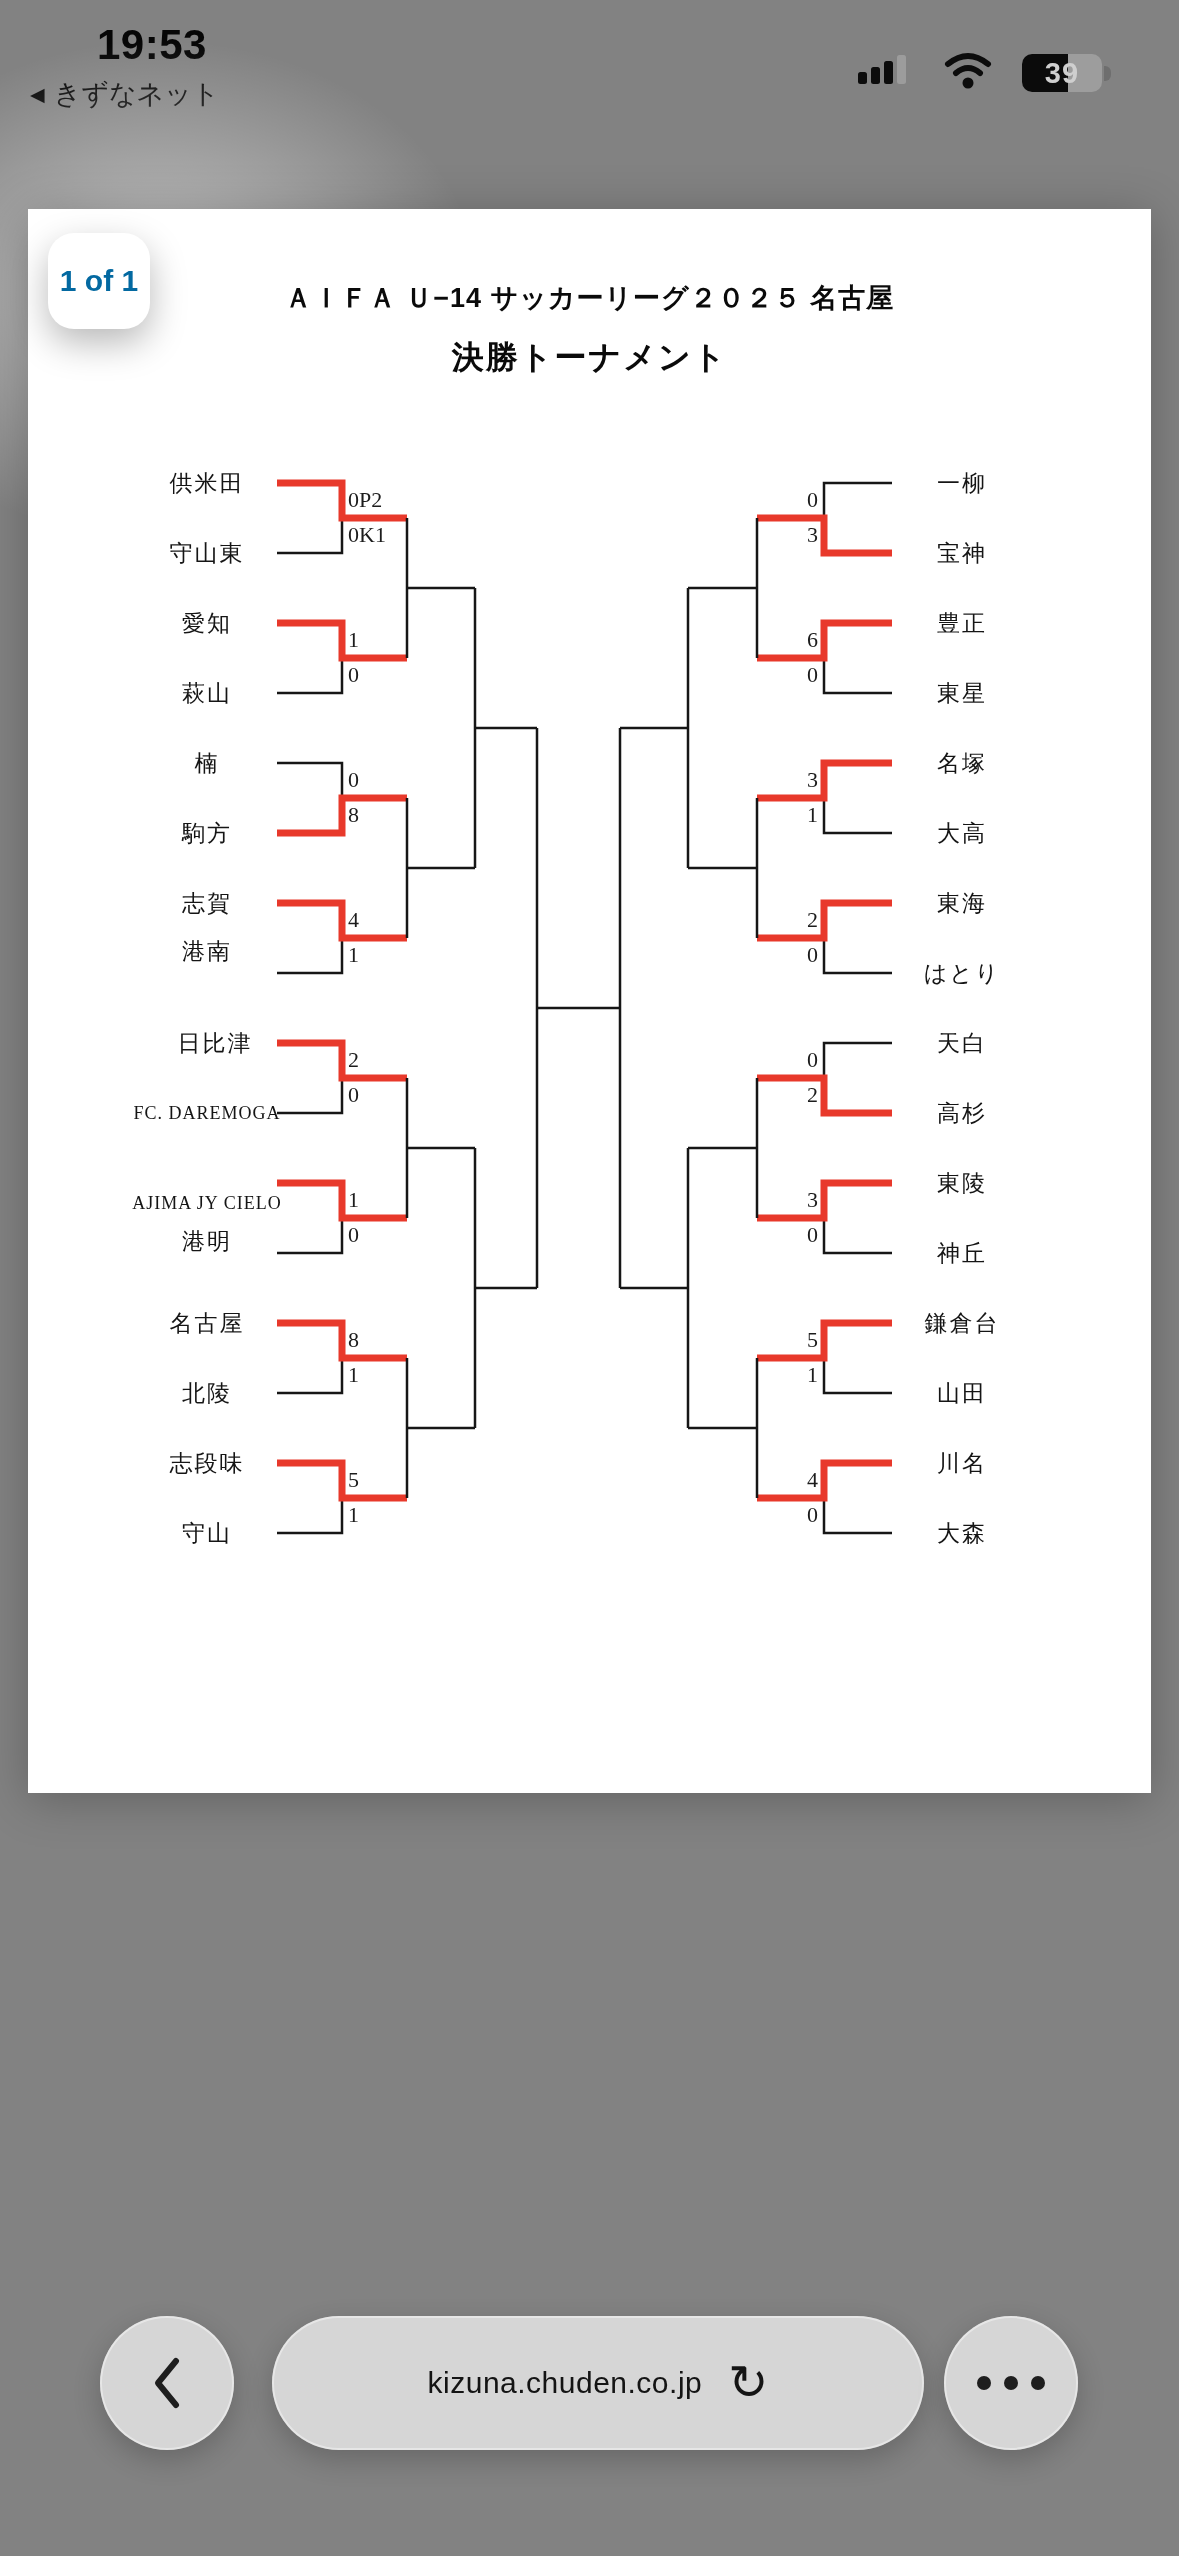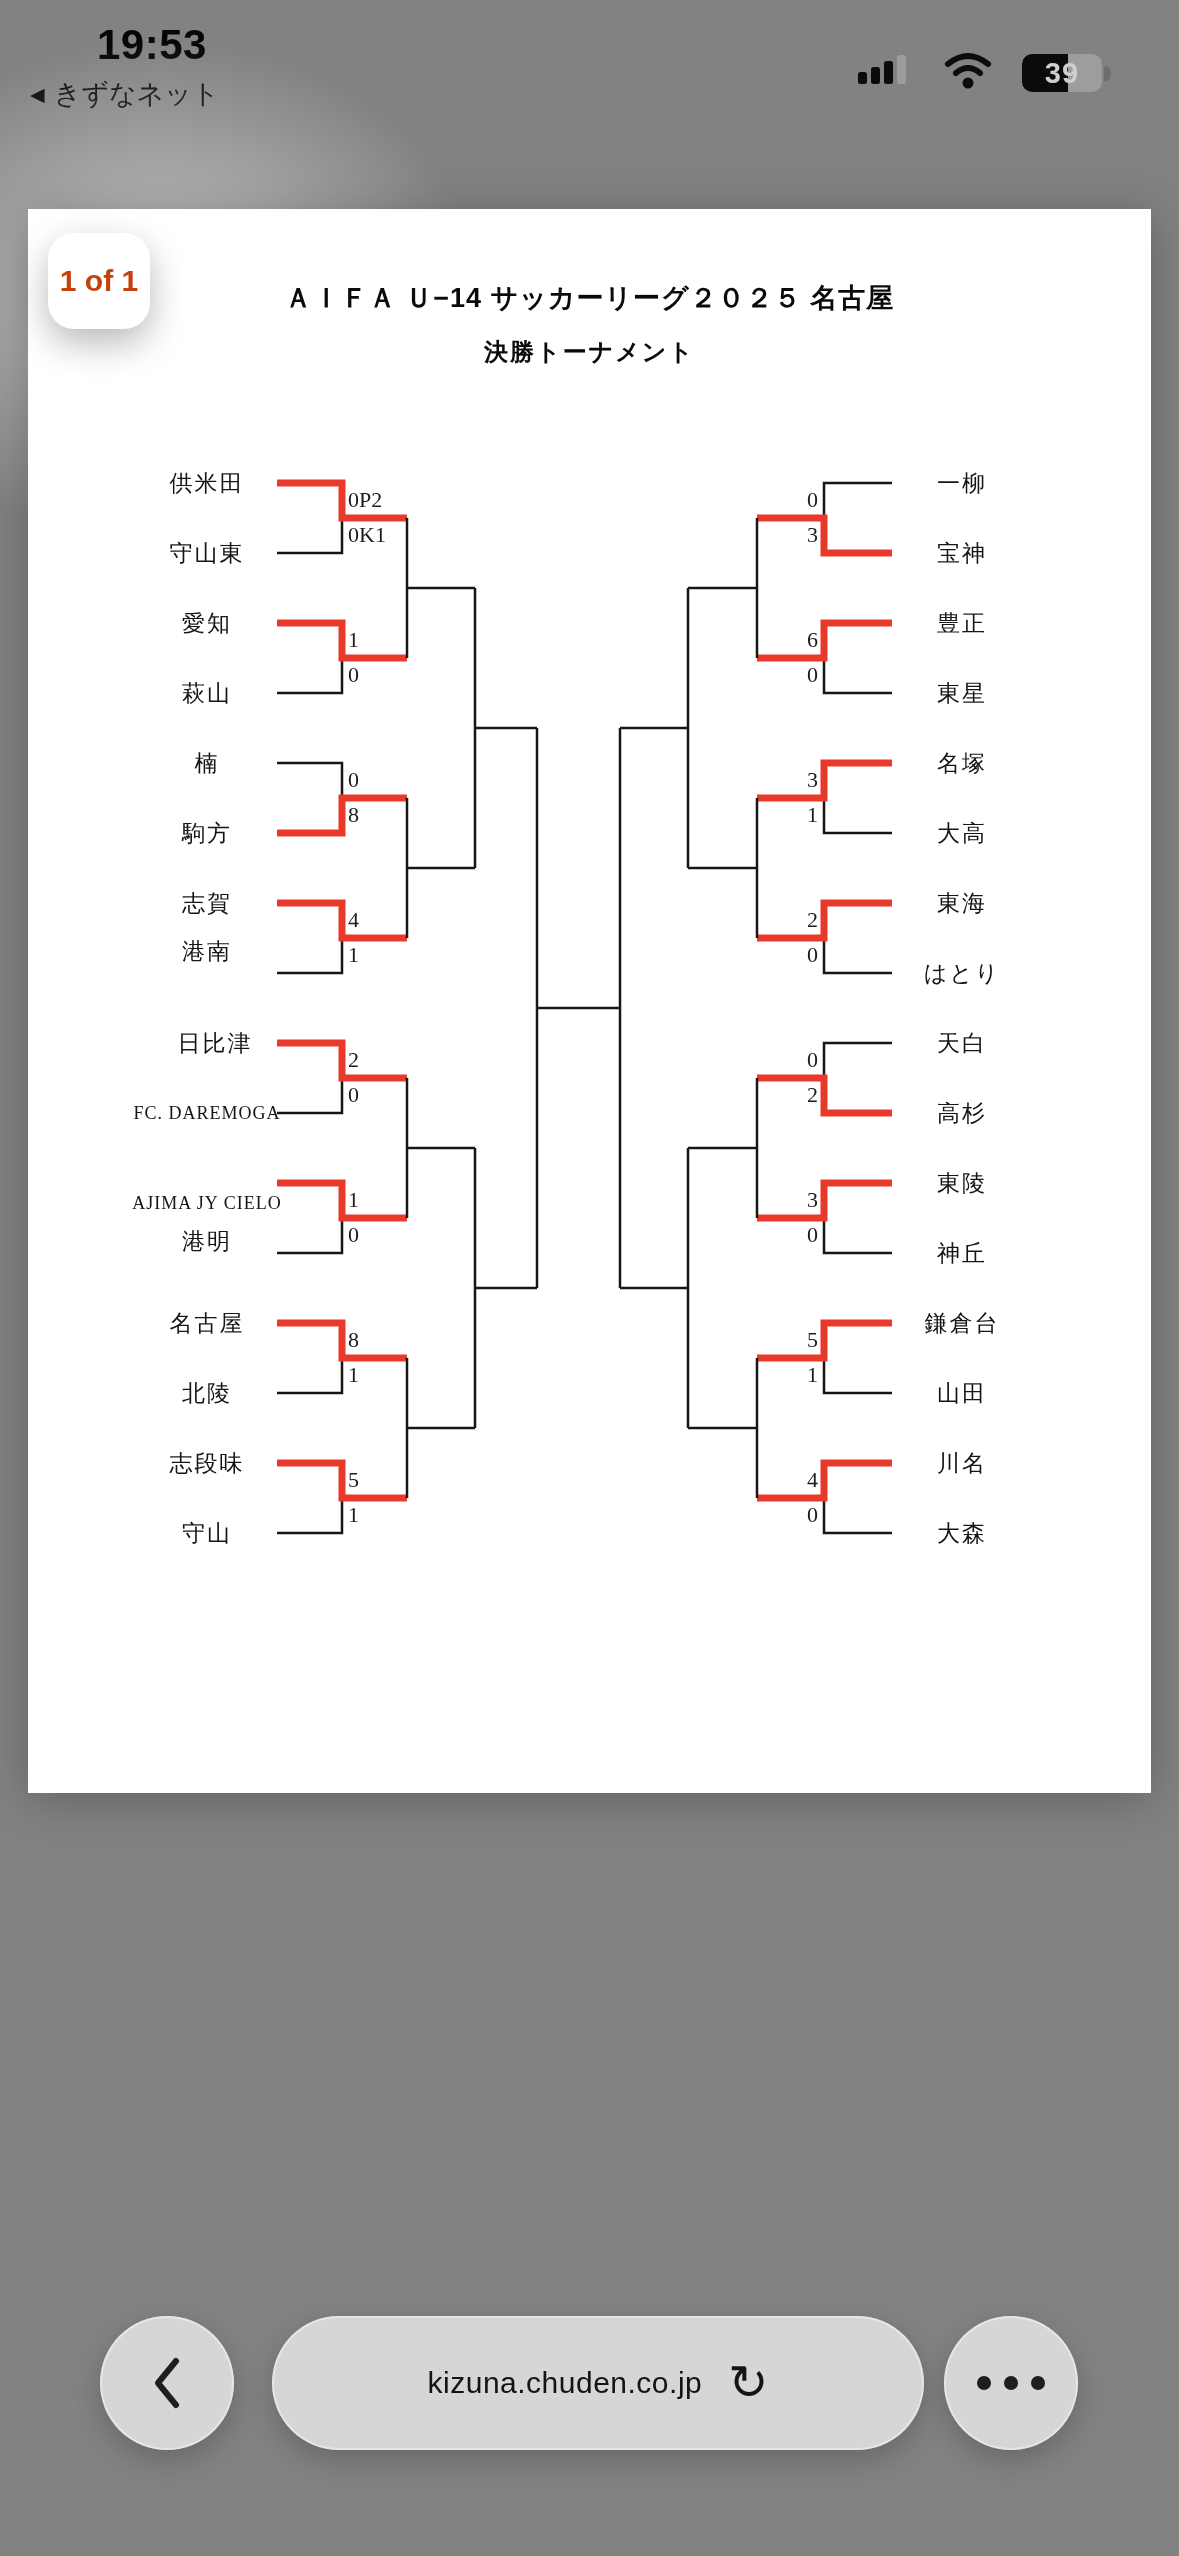--- a/index.html
+++ b/index.html
@@ -19,24 +19,24 @@
   .wifi{position:absolute;left:940px;top:48px}
   .battery{position:absolute;left:1022px;top:54px;width:80px;height:38px;border-radius:10px;background:#9d9d9d;overflow:hidden}
   .battery .fill{position:absolute;left:0;top:0;bottom:0;width:57%;background:#0b0b0b}
   .battery .pct{position:absolute;inset:0;display:flex;align-items:center;justify-content:center;font-size:29px;font-weight:700;color:#cfcfcf;letter-spacing:1px}
   .battery-nub{position:absolute;left:1104px;top:66px;width:7px;height:15px;border-radius:0 6px 6px 0;background:#6e6e6e}
   
   .halo{position:absolute;left:-160px;top:40px;width:640px;height:500px;pointer-events:none;
     background:radial-gradient(closest-side,rgba(255,255,255,.55),rgba(255,255,255,0))}
   .page{position:absolute;left:28px;top:209px;width:1123px;height:1584px;background:#ffffff;box-shadow:0 6px 44px rgba(0,0,0,.25)}
   .badge{position:absolute;left:48px;top:233px;width:102px;height:96px;background:#fff;border-radius:26px;
-    display:flex;align-items:center;justify-content:center;font-size:30px;font-weight:700;color:#c2410c;
+    display:flex;align-items:center;justify-content:center;font-size:30px;font-weight:700;color:#0369a1;
     box-shadow:0 14px 36px rgba(0,0,0,.28)}
   .doc-title{position:absolute;left:28px;top:280px;width:1123px;text-align:center;font-size:27px;font-weight:600;color:#0a0a0a;letter-spacing:1px}
-  .doc-subtitle{position:absolute;left:28px;top:336px;width:1123px;text-align:center;font-size:24px;font-weight:600;color:#0a0a0a;letter-spacing:2px}
+  .doc-subtitle{position:absolute;left:28px;top:336px;width:1123px;text-align:center;font-size:32px;font-weight:600;color:#0a0a0a;letter-spacing:2px}
   
   svg.bracket{position:absolute;left:0;top:0;pointer-events:none}
   .ln{stroke:#161616;stroke-width:2.5;fill:none}
   .red{stroke:#e8392b;stroke-width:7;fill:none}
   .team{position:absolute;transform:translate(-50%,-50%);white-space:nowrap;color:#151515;
     font-family:"Liberation Serif","DejaVu Serif",serif;font-size:23px;letter-spacing:2px}
   .team.latin{font-size:18px;letter-spacing:1px}
   .score{position:absolute;transform:translateY(-54%);color:#1c1c1c;
     font-family:"Liberation Serif","DejaVu Serif",serif;font-size:22px}
   

